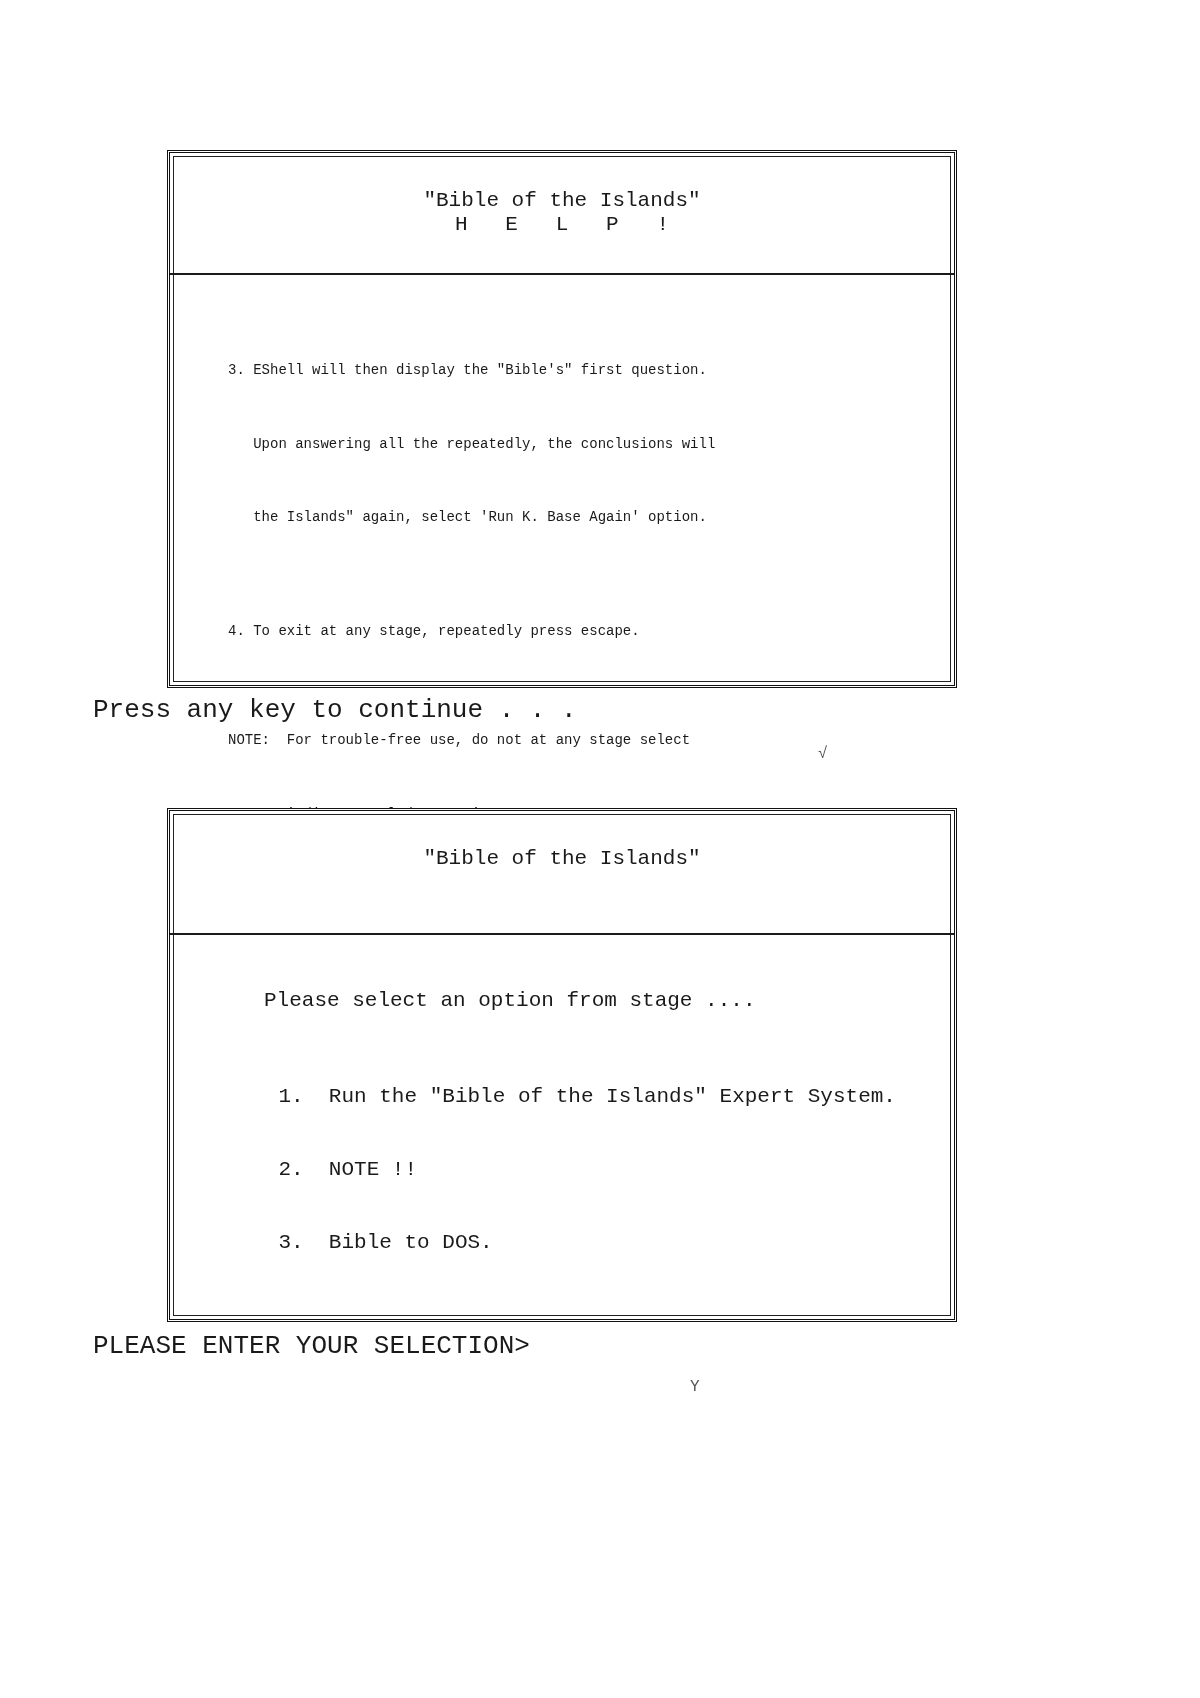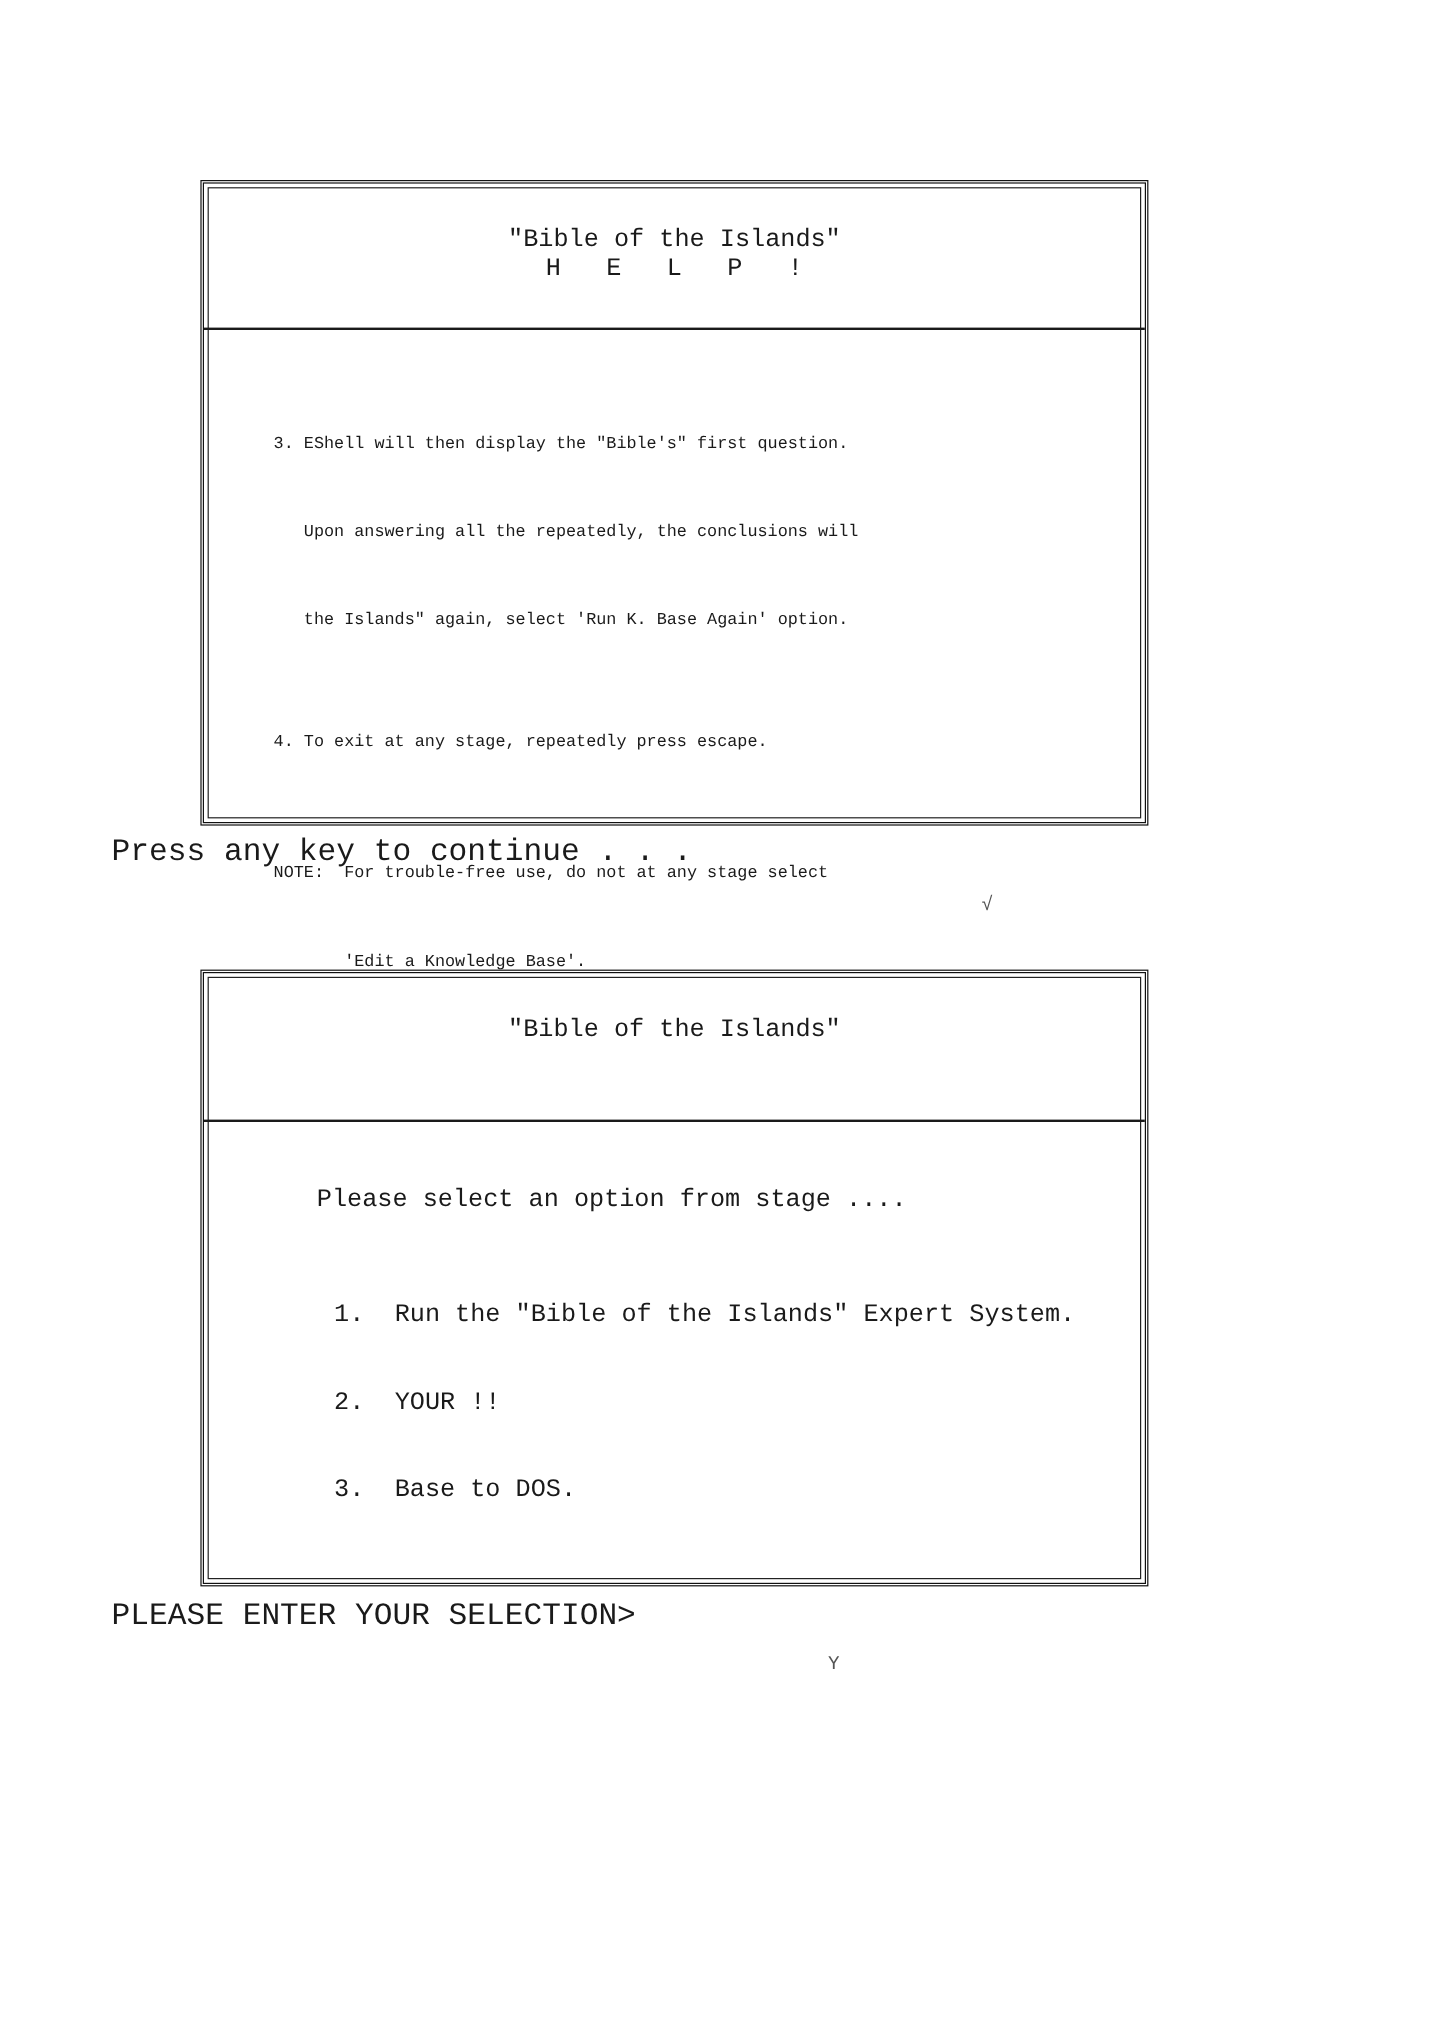--- a/index.html
+++ b/index.html
@@ -46,21 +46,21 @@
 
 <div class="screen-box" style="top:150px; height:538px;">
   <div class="box-header" style="height:122px; padding-top:36px;">
     <span class="hdr-title">"Bible of the Islands"</span>
     <span class="hdr-sub">H   E   L   P   !</span>
   </div>
   <div class="body-text" style="top:156px;">
     <p class="para">3. EShell will then display the "Bible's" first question.</p>
     <p class="para">   Upon answering all the repeatedly, the conclusions will</p>
     <p class="para">   the Islands" again, select 'Run K. Base Again' option.</p>
-    <p class="para" style="margin-top:28px;">4. To exit at any stage, repeatedly press escape.</p>
+    <p class="para" style="margin-top:40px;">4. To exit at any stage, repeatedly press escape.</p>
     <p class="para" style="margin-top:36px;">NOTE:  For trouble-free use, do not at any stage select</p>
     <p class="para">       'Edit a Knowledge Base'.</p>
     <p class="para" style="margin-top:24px;">Please enjoy using the "Bible of the Islands" Expert</p>
     <p class="para">System and remember for more detailed information on the</p>
     <p class="para">Whitsundays consult the traditional paper 'bible' -</p>
     <p class="para">"100 Magic Miles of the Great Barrier Reef".</p>
   </div>
 </div>
 
 <div class="prompt" style="top:695px;">Press any key to continue . . .</div>
@@ -70,22 +70,22 @@
 <div class="screen-box" style="top:808px; height:514px;">
   <div class="box-header" style="height:124px; padding-top:36px;">
     <span class="hdr-title">"Bible of the Islands"</span>
   </div>
   <div class="menu-line" style="left:94px; top:178px;">Please select an option from stage ....</div>
 
   <div class="menu-line" style="left:58px; top:251px;">
     <span>1.</span><span>  </span><span>Run the "Bible of the Islands" Expert System.</span>
   </div>
   <div class="menu-line" style="left:58px; top:324px;">
-    <span>2.</span><span>  </span><span>YOUR !!</span>
+    <span>2.</span><span>  </span><span>NOTE !!</span>
   </div>
   <div class="menu-line" style="left:58px; top:397px;">
-    <span>3.</span><span>  </span><span>Base to DOS.</span>
+    <span>3.</span><span>  </span><span>Bible to DOS.</span>
   </div>
 </div>
 
 <div class="prompt" style="top:1331px;">PLEASE ENTER YOUR SELECTION&gt;</div>
 
 <div class="stray" style="left:690px; top:1378px;">Y</div>
 
 </body></html>

